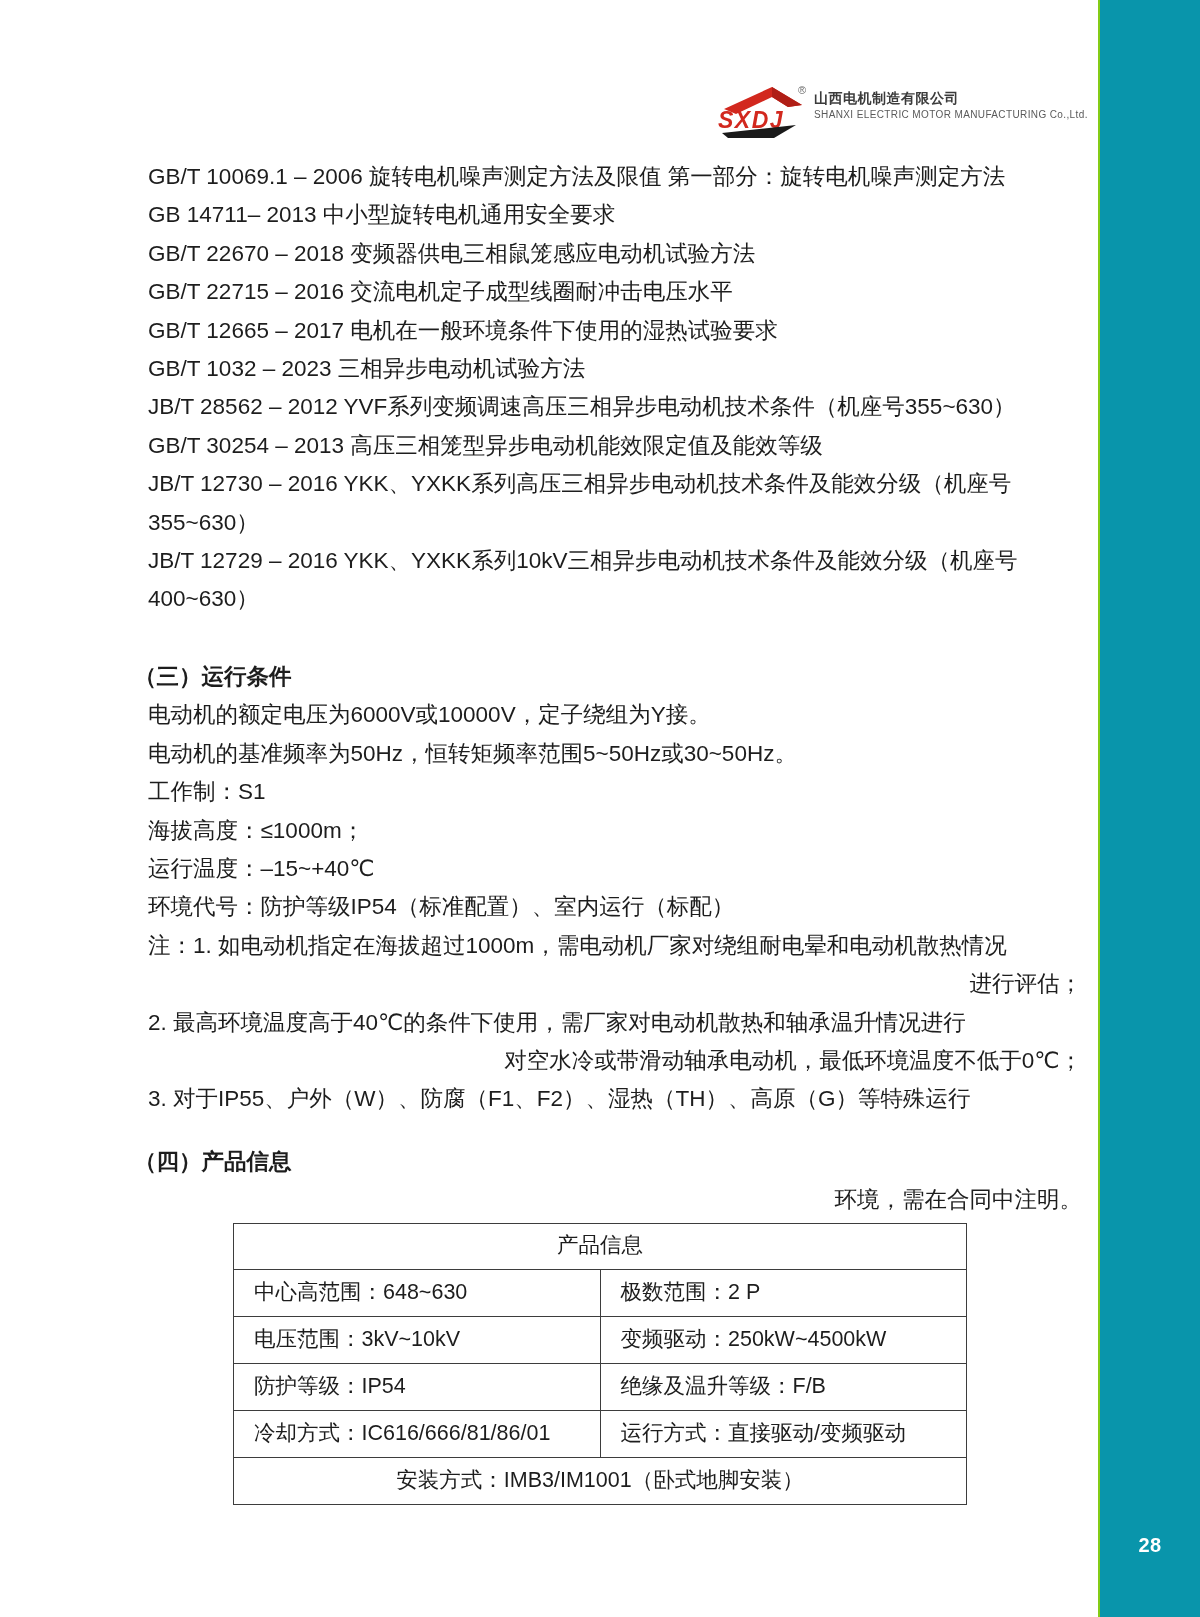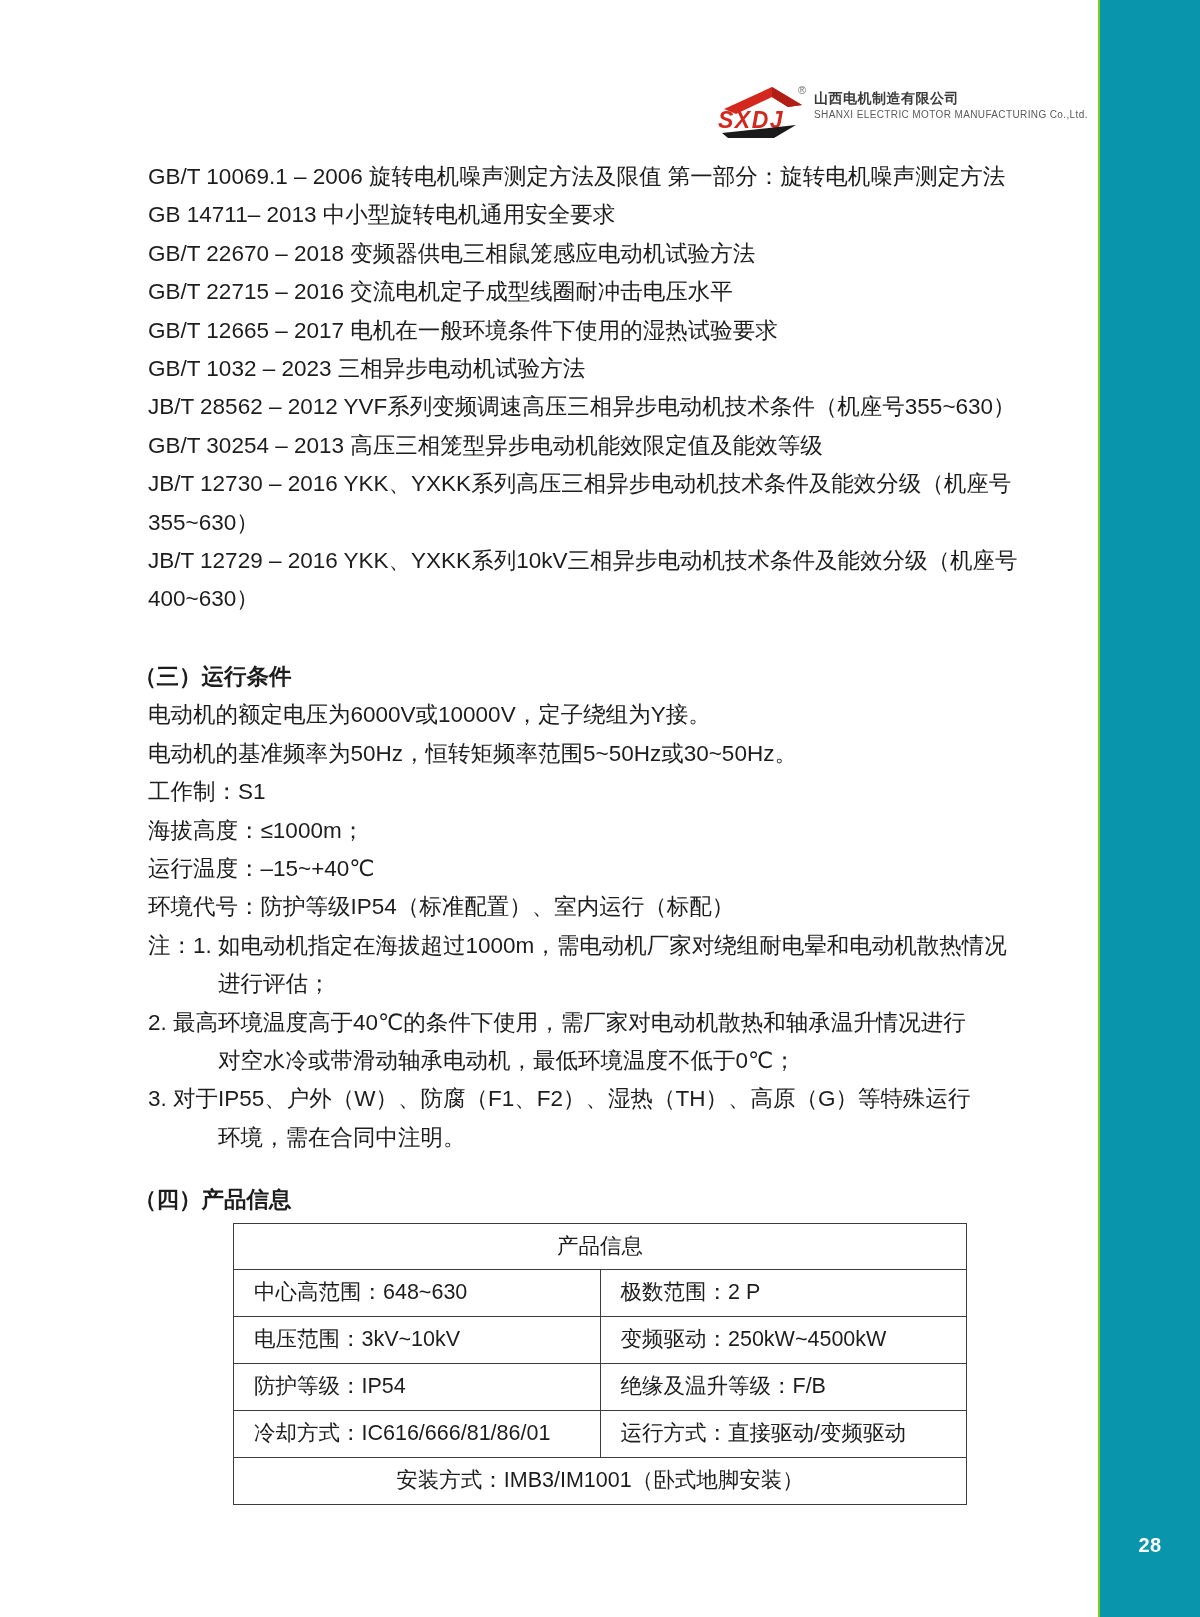--- a/index.html
+++ b/index.html
@@ -42,33 +42,33 @@
     position:absolute;top:158px;left:148px;width:934px;
     font-size:22.5px;line-height:38.4px;
   }
   .line{white-space:nowrap;}
   .heading{font-weight:700;margin-left:-14px;}
   .heading-3{margin-top:39px;}
   .heading-4{margin-top:24px;}
   .note-line{display:flex;white-space:nowrap;}
   .note-label{flex:0 0 45px;}
   .indent-num{}
-  .indent-cont{margin-left:70px;}
+  .indent-cont{margin-left:70px;text-align:right;}
   
   .product-table{
     margin:3px 0 0 85px;
     width:734px;border-collapse:collapse;table-layout:fixed;
     font-size:21.5px;color:#1d1d1d;
   }
   .product-table th,.product-table td{
     border:1.5px solid #3d3d3d;
     height:46px;padding:0 0 0 20px;text-align:left;
     font-weight:400;white-space:nowrap;overflow:hidden;
   }
-  .product-table th.tbl-title{height:45px;text-align:center;padding:0;}
+  .product-table th.tbl-title{height:45px;text-align:center;padding:0;font-family:Liberation Mono, monospace;}
   .product-table td.tbl-footer{text-align:center;padding:0;}
 </style>
 </head>
 <body>
 
 <div class="page">
 
   <div class="side-band">
     <div class="page-number">28</div>
   </div>
@@ -112,23 +112,23 @@
     <div class="line">环境代号：防护等级IP54（标准配置）、室内运行（标配）</div>
 
     <div class="note-line">
       <span class="note-label">注：</span>
       <span>1. 如电动机指定在海拔超过1000m，需电动机厂家对绕组耐电晕和电动机散热情况</span>
     </div>
     <div class="line indent-cont">进行评估；</div>
     <div class="line indent-num">2. 最高环境温度高于40℃的条件下使用，需厂家对电动机散热和轴承温升情况进行</div>
     <div class="line indent-cont">对空水冷或带滑动轴承电动机，最低环境温度不低于0℃；</div>
     <div class="line indent-num">3. 对于IP55、户外（W）、防腐（F1、F2）、湿热（TH）、高原（G）等特殊运行</div>
+    <div class="line heading heading-4">（四）产品信息</div>
+
     <div class="line indent-cont">环境，需在合同中注明。</div>
-
-    <div class="line heading heading-4">（四）产品信息</div>
 
     <table class="product-table">
       <tbody>
           <tr>
         <th class="tbl-title" colspan="2">产品信息</th>
       </tr>
       <tr>
         <td>中心高范围：648~630</td>
         <td>极数范围：2 P</td>
       </tr>

